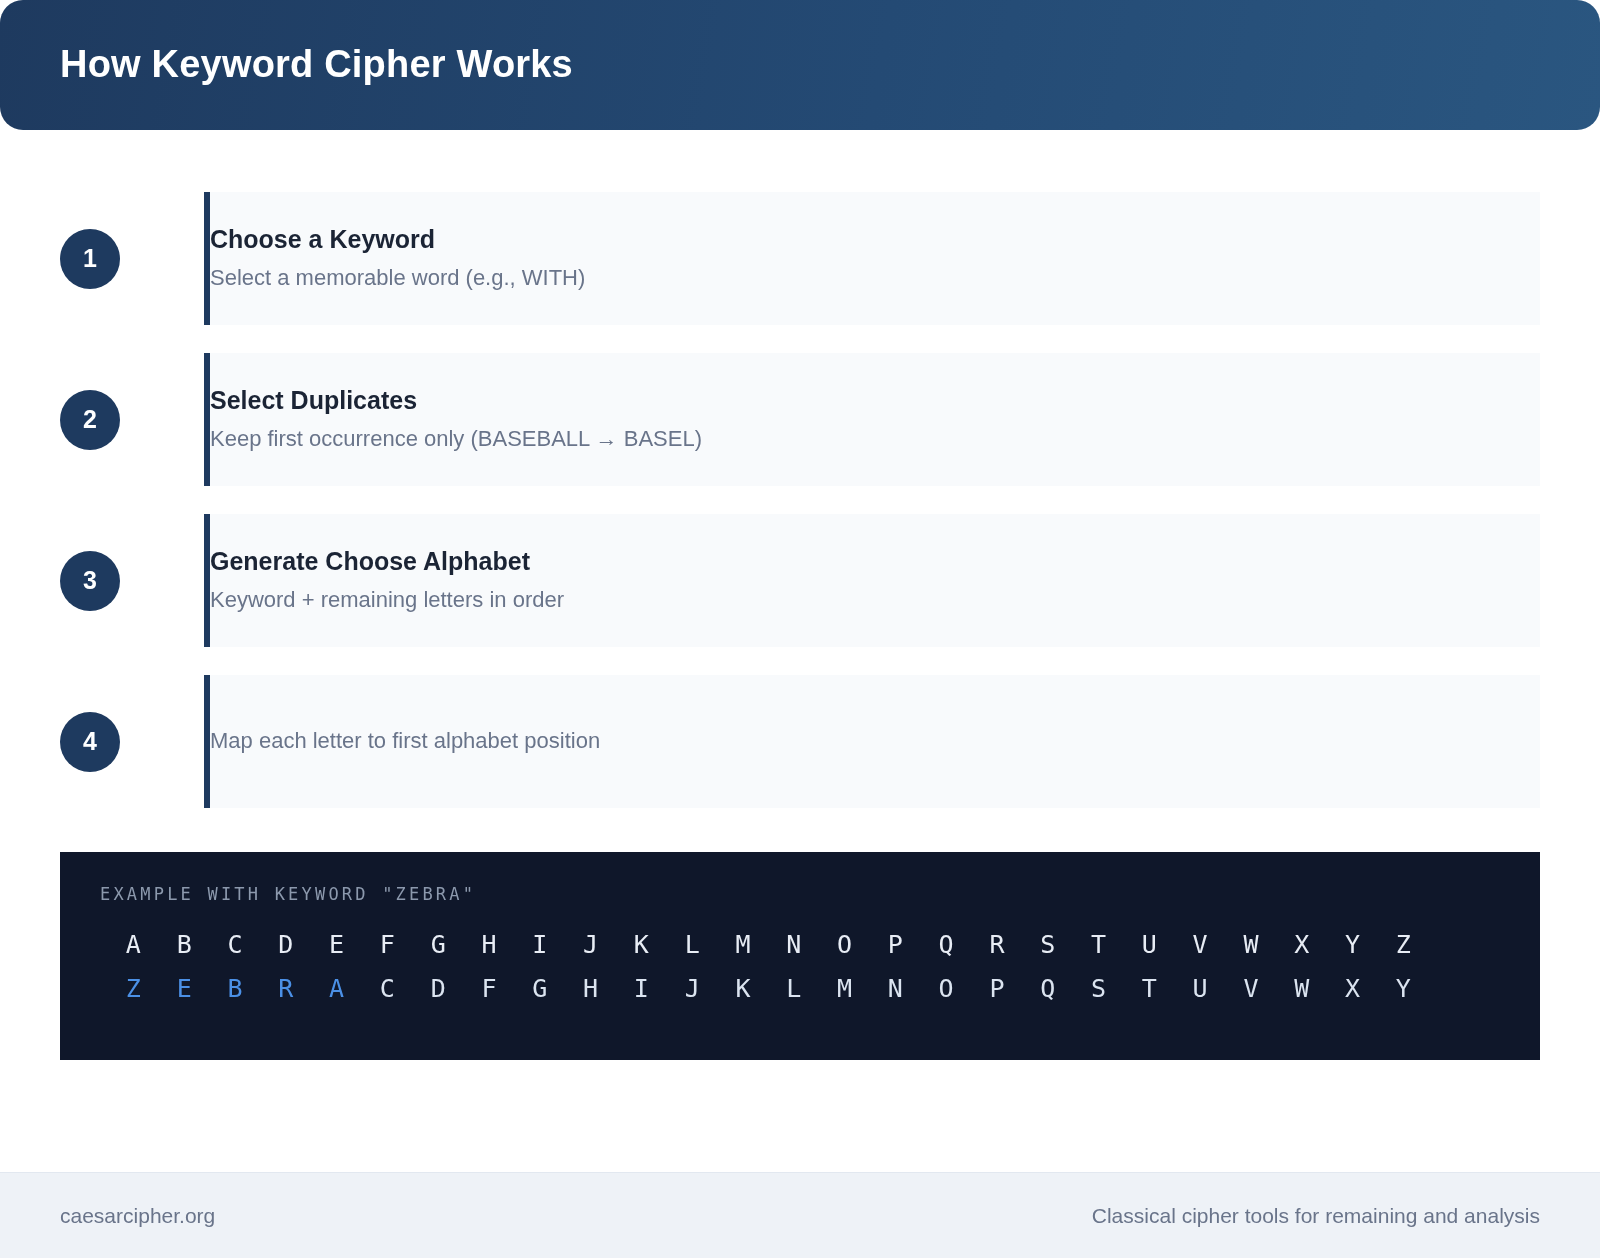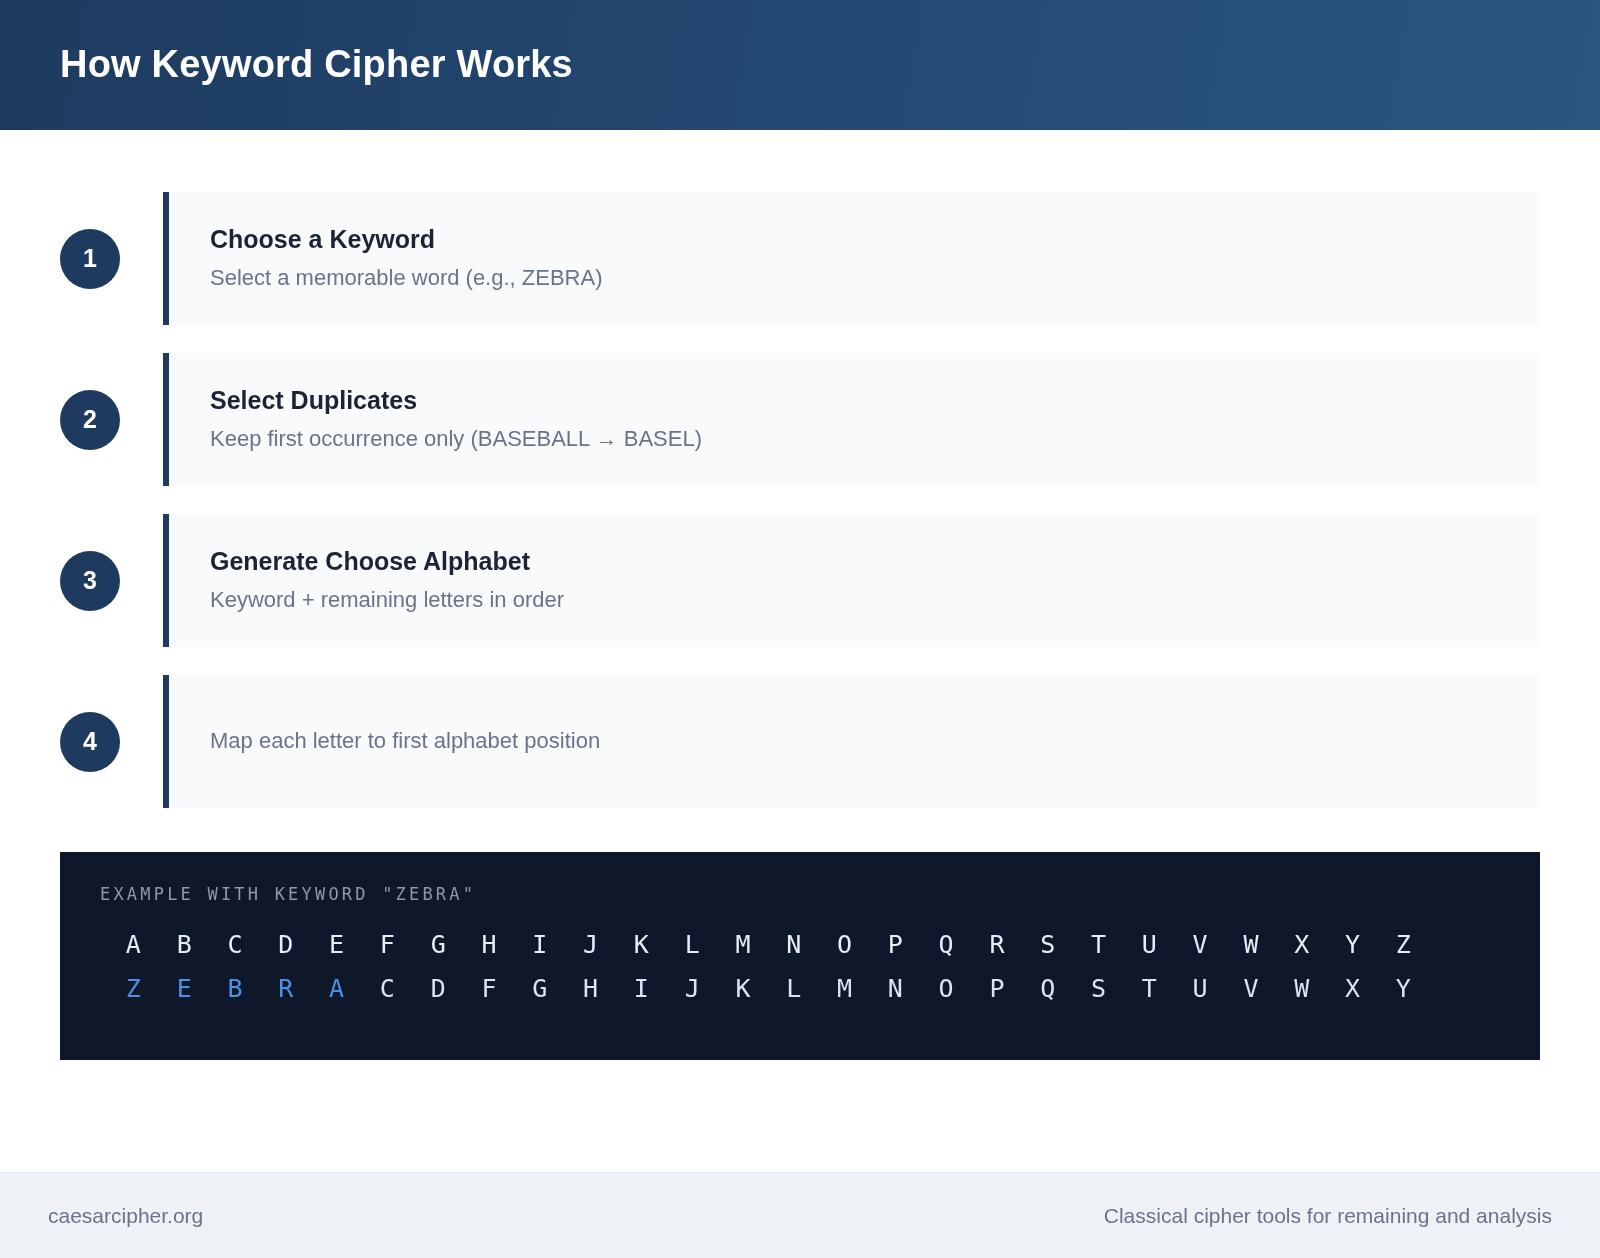--- a/index.html
+++ b/index.html
@@ -25,20 +25,21 @@
 
   
   .header {
     height: 130px;
     background: linear-gradient(100deg, #1e3a5f 0%, #244a74 55%, #2a5680 100%);
     display: flex;
     align-items: center;
     padding: 0 60px;
     box-sizing: border-box;
     flex: 0 0 auto;
+    border-radius: 23px;
   }
   .header-title {
     color: #ffffff;
     font-size: 38px;
     font-weight: bold;
     letter-spacing: 0.2px;
     line-height: 1.1;
   }
 
   
@@ -77,21 +78,21 @@
 
   .step-card {
     flex: 1 1 auto;
     height: 133px;
     background: #f8fafc;
     border-left: 6px solid #1e3a5f;
     box-sizing: border-box;
     display: flex;
     flex-direction: column;
     justify-content: center;
-    padding-left: 41px;
+    margin-left: 41px;
   }
 
   .step-title {
     font-size: 25px;
     font-weight: bold;
     color: #1b2435;
     line-height: 1.25;
     margin-bottom: 9px;
   }
 
@@ -151,21 +152,21 @@
 
   
   .footer {
     flex: 0 0 auto;
     height: 86px;
     background: #eef2f7;
     border-top: 1px solid #e2e8f0;
     display: flex;
     align-items: center;
     justify-content: space-between;
-    padding: 0 48px;
+    padding: 0 60px;
     box-sizing: border-box;
   }
   .footer-left, .footer-right {
     font-size: 21px;
     color: #69748a;
   }
 </style>
 </head>
 <body>
 
@@ -176,21 +177,21 @@
   </div>
 
   <div class="main">
 
     <div class="steps">
 
       <div class="step">
         <div class="step-badge">1</div>
         <div class="step-card">
           <div class="step-title">Choose a Keyword</div>
-          <div class="step-desc">Select a memorable word (e.g., ZEBRA)</div>
+          <div class="step-desc">Select a memorable word (e.g., WITH)</div>
         </div>
       </div>
 
       <div class="step">
         <div class="step-badge">2</div>
         <div class="step-card">
           <div class="step-title">Select Duplicates</div>
           <div class="step-desc">Keep first occurrence only (BASEBALL → BASEL)</div>
         </div>
       </div>

